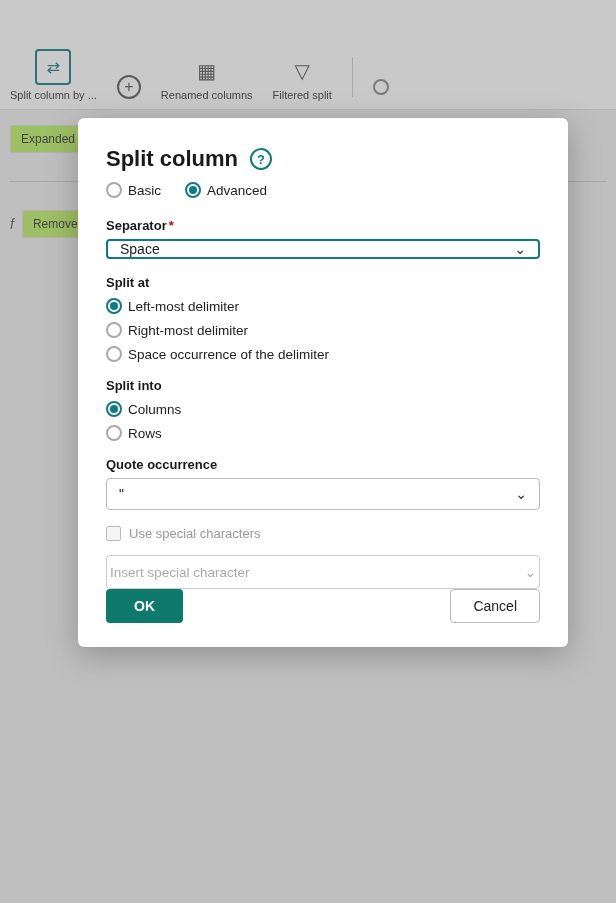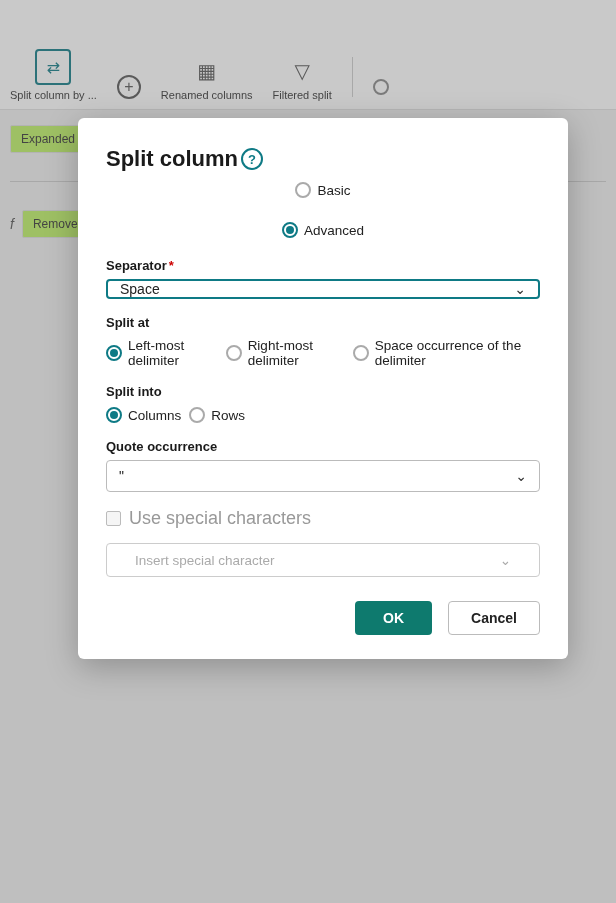--- a/index.html
+++ b/index.html
@@ -116,21 +116,21 @@
       width: 490px;
       background: #ffffff;
       border-radius: 6px;
       box-shadow: 0 8px 32px rgba(0,0,0,0.25);
       padding: 28px 28px 24px 28px;
     }
 
     .modal-title-row {
       display: flex;
       align-items: center;
-      gap: 3px;
+      gap: 12px;
       margin-bottom: 10px;
     }
     .modal-title {
       font-size: 22px;
       font-weight: 700;
       color: #1a1a1a;
     }
     .help-icon {
       width: 22px;
       height: 22px;
@@ -152,21 +152,20 @@
       margin-bottom: 16px;
       line-height: 1.4;
     }
 
     
     .mode-row {
       display: flex;
       align-items: center;
       gap: 24px;
       margin-bottom: 20px;
-      flex-direction: column;
     }
     .radio-label {
       display: flex;
       align-items: center;
       gap: 6px;
       font-size: 13.5px;
       color: #222;
       cursor: pointer;
     }
     .radio-outer {
@@ -224,21 +223,21 @@
     
     .section-label {
       font-size: 13px;
       font-weight: 700;
       color: #1a1a1a;
       margin-bottom: 8px;
     }
 
     .radio-group {
       display: flex;
-      flex-direction: row;
+      flex-direction: column;
       gap: 8px;
       margin-bottom: 16px;
     }
 
     
     .dropdown-secondary {
       width: 100%;
       border: 1.5px solid #bbb;
       border-radius: 4px;
       padding: 7px 12px;
@@ -261,63 +260,62 @@
     }
     .checkbox-box {
       width: 15px;
       height: 15px;
       border: 1.5px solid #bbb;
       border-radius: 2px;
       background: #f5f5f5;
       flex-shrink: 0;
     }
     .checkbox-label {
-      font-size: 18px;
+      font-size: 13px;
       color: #999;
     }
 
     
     .insert-special-row {
       border: 1.5px solid #ccc;
       border-radius: 4px;
-      padding: 8px 28px;
+      padding: 8px 3px;
       font-size: 13.5px;
       color: #aaa;
       display: flex;
       align-items: center;
       justify-content: space-between;
       cursor: pointer;
       background: #fff;
-      margin-bottom: 24px;
     }
 
     
     .button-row {
       display: flex;
-      justify-content: flex-end;
+      justify-content: space-between;
       gap: 16px;
     }
     .btn-ok {
       background: #0e7a6e;
       color: #fff;
       border: none;
       border-radius: 4px;
       padding: 9px 28px;
       font-size: 14px;
       font-weight: 600;
       cursor: pointer;
     }
     .btn-cancel {
       background: #fff;
       color: #222;
       border: 1.5px solid #bbb;
       border-radius: 4px;
       padding: 3px 22px;
       font-size: 14px;
-      font-weight: 700;
+      font-weight: 400;
       cursor: pointer;
     }
   </style>
 </head>
 <body>
 
 <div class="bg-toolbar">
   <div class="bg-toolbar-item">
     <div class="toolbar-icon-box">⇄</div>
     <span>Split column by ...</span>

